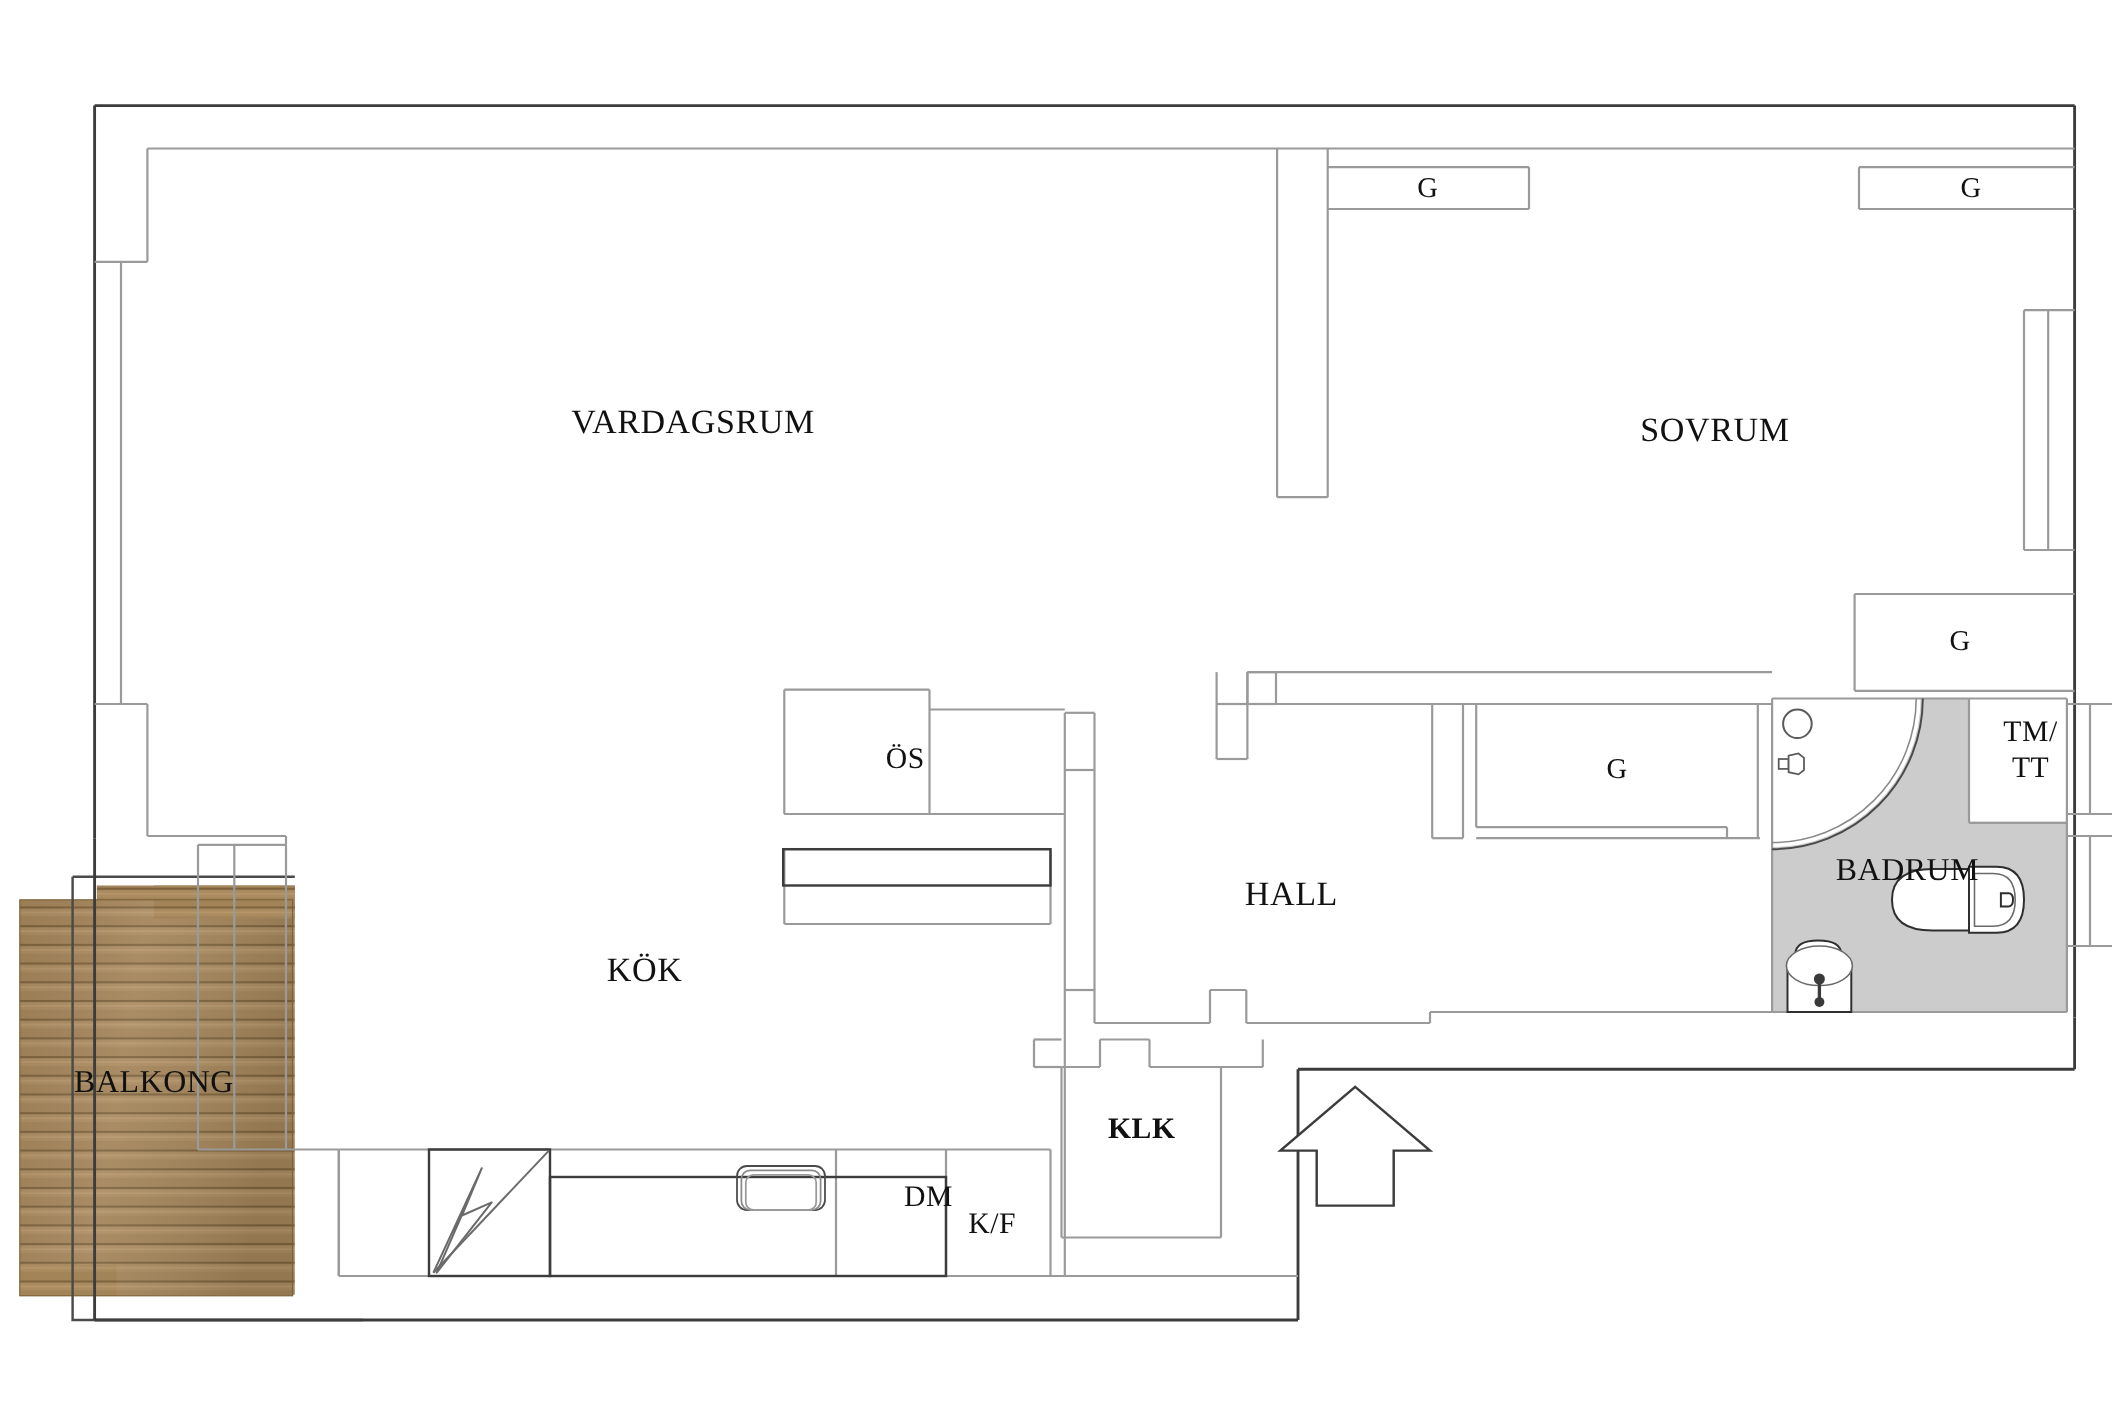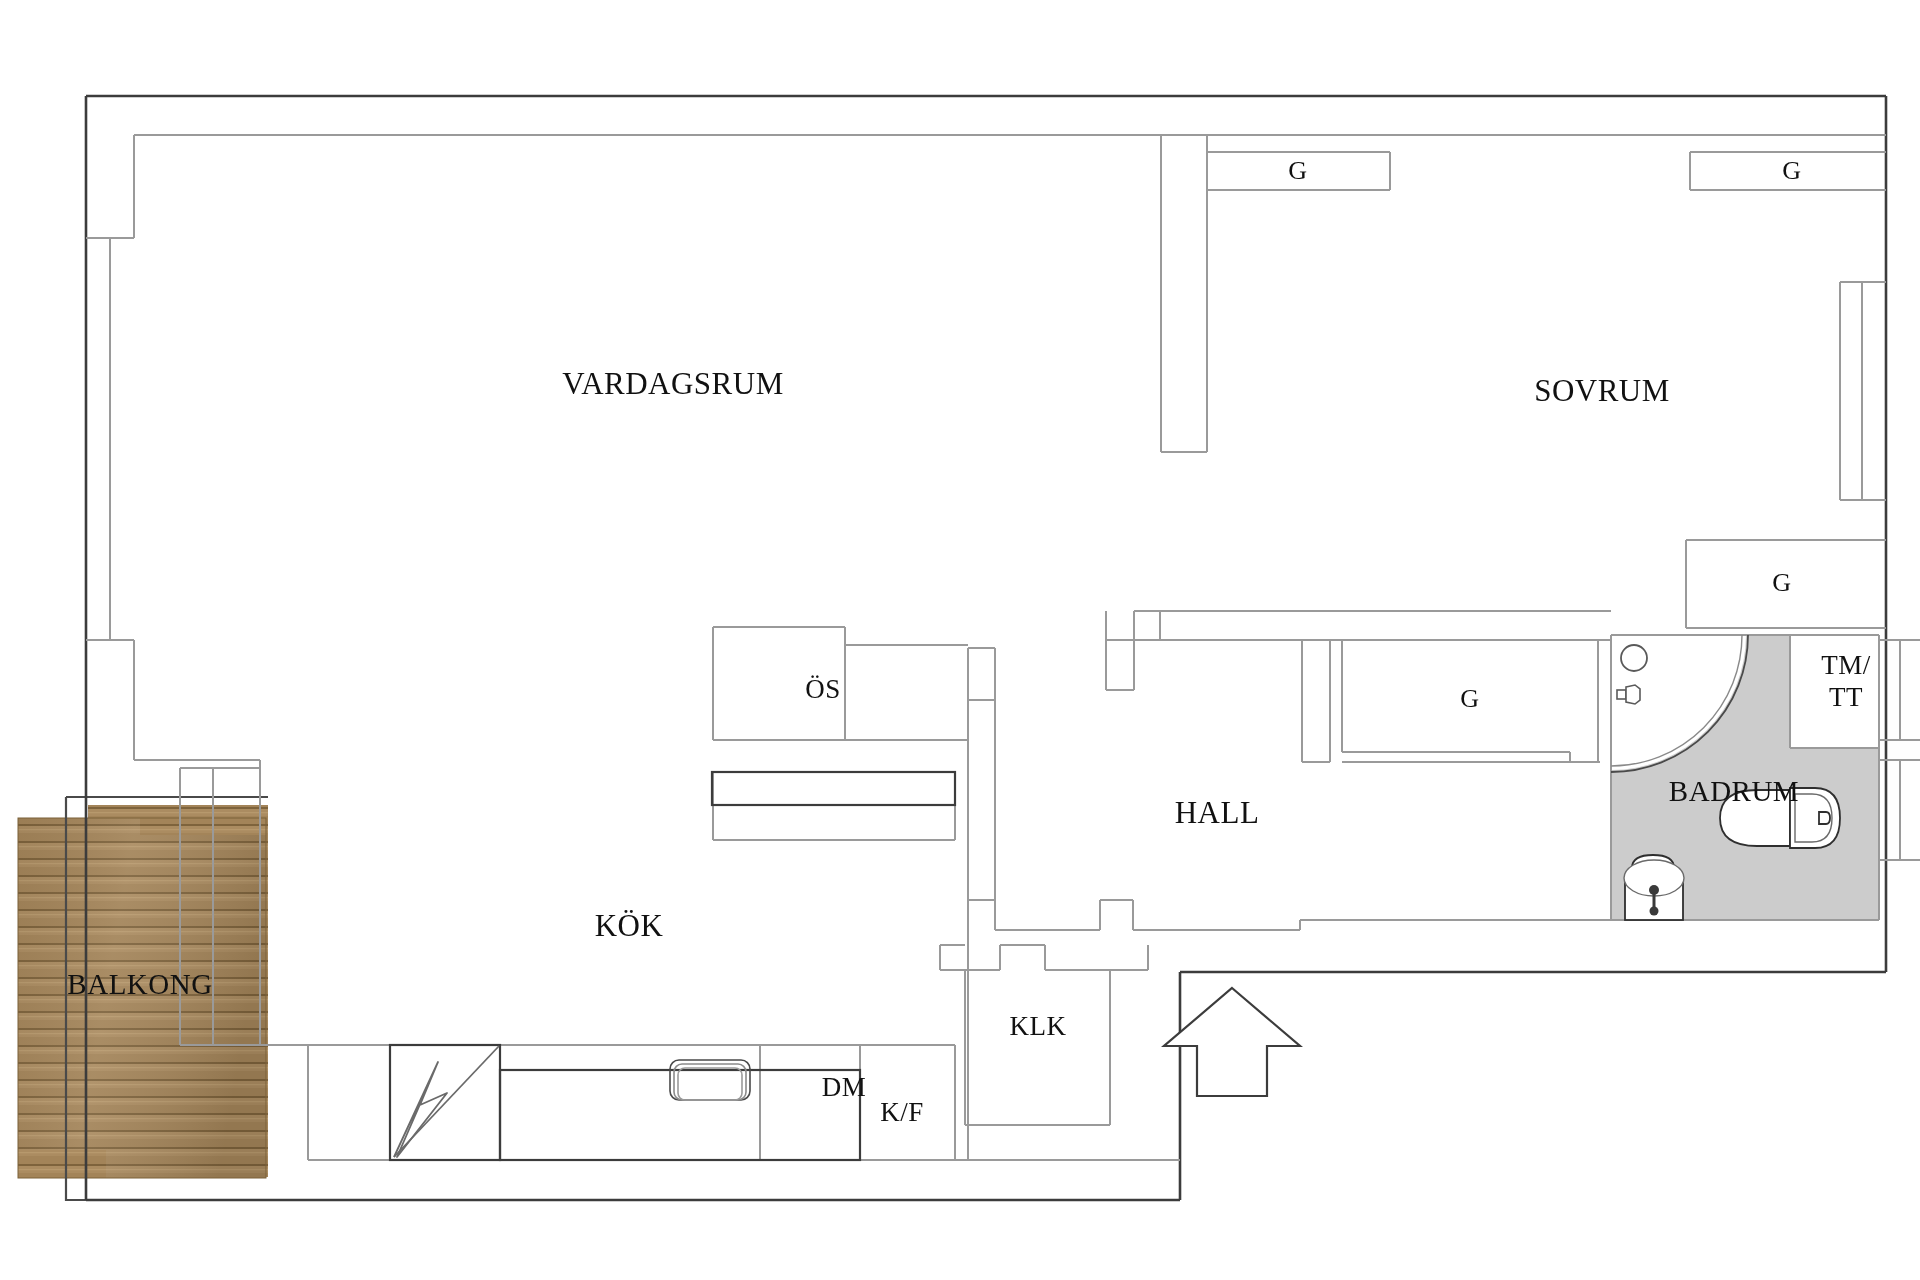--- a/index.html
+++ b/index.html
@@ -27,21 +27,21 @@
   }
   .room-label {
     position: absolute;
     color: #111111;
     font-family: "Liberation Serif", "DejaVu Serif", serif;
     font-weight: 400;
     white-space: nowrap;
     letter-spacing: 0.5px;
     user-select: none;
   }
-  .lbl-xl { font-size: 31px; margin-left: 43px; }
+  .lbl-xl { font-size: 31px; }
   .lbl-lg { font-size: 29px; }
   .lbl-md { font-size: 27px; }
   .lbl-g  { font-size: 26px; }
   .center-x { transform: translateX(-50%); }
   .two-line { text-align: center; line-height: 1.18; }
 </style>
 </head>
 <body>
 
 <div id="plan-root">
@@ -288,27 +288,27 @@
       <path d="M1232 988 L1300 1046 L1267 1046 L1267 1096 L1197 1096 L1197 1046 L1164 1046 Z" fill="#ffffff" stroke="#3c3c3c" stroke-width="2.2" stroke-linejoin="miter"></path>
     </g>
   </svg>
 
   <div class="room-label lbl-xl center-x" style="left:630px; top:366px;">VARDAGSRUM</div>
 
   <div class="room-label lbl-xl center-x" style="left:1559px; top:373px;text-align:right;">SOVRUM</div>
 
   <div class="room-label lbl-xl center-x" style="left:1174px; top:795px;">HALL</div>
 
-  <div class="room-label lbl-xl center-x" style="left:586px; top:908px;text-align:center;">KÖK</div>
+  <div class="room-label lbl-xl center-x" style="left:586px; top:864px;text-align:center;">KÖK</div>
 
   <div class="room-label lbl-lg center-x" style="left:140px; top:968px;">BALKONG</div>
 
   <div class="room-label lbl-lg center-x" style="left:1700px; top:775px;margin-left:34px;">BADRUM</div>
 
-  <div class="room-label lbl-md center-x" style="left:1038px; top:1011px;">KLK</div>
+  <div class="room-label lbl-md center-x" style="left:1038px; top:1011px;font-weight:bold;">KLK</div>
 
   <div class="room-label lbl-md center-x" style="left:775px; top:674px;margin-left:48px;">ÖS</div>
 
   <div class="room-label lbl-g center-x" style="left:1298px; top:156px;">G</div>
 
   <div class="room-label lbl-g center-x" style="left:1792px; top:156px;">G</div>
 
   <div class="room-label lbl-g center-x" style="left:1782px; top:568px;">G</div>
 
   <div class="room-label lbl-g center-x" style="left:1470px; top:684px;">G</div>

